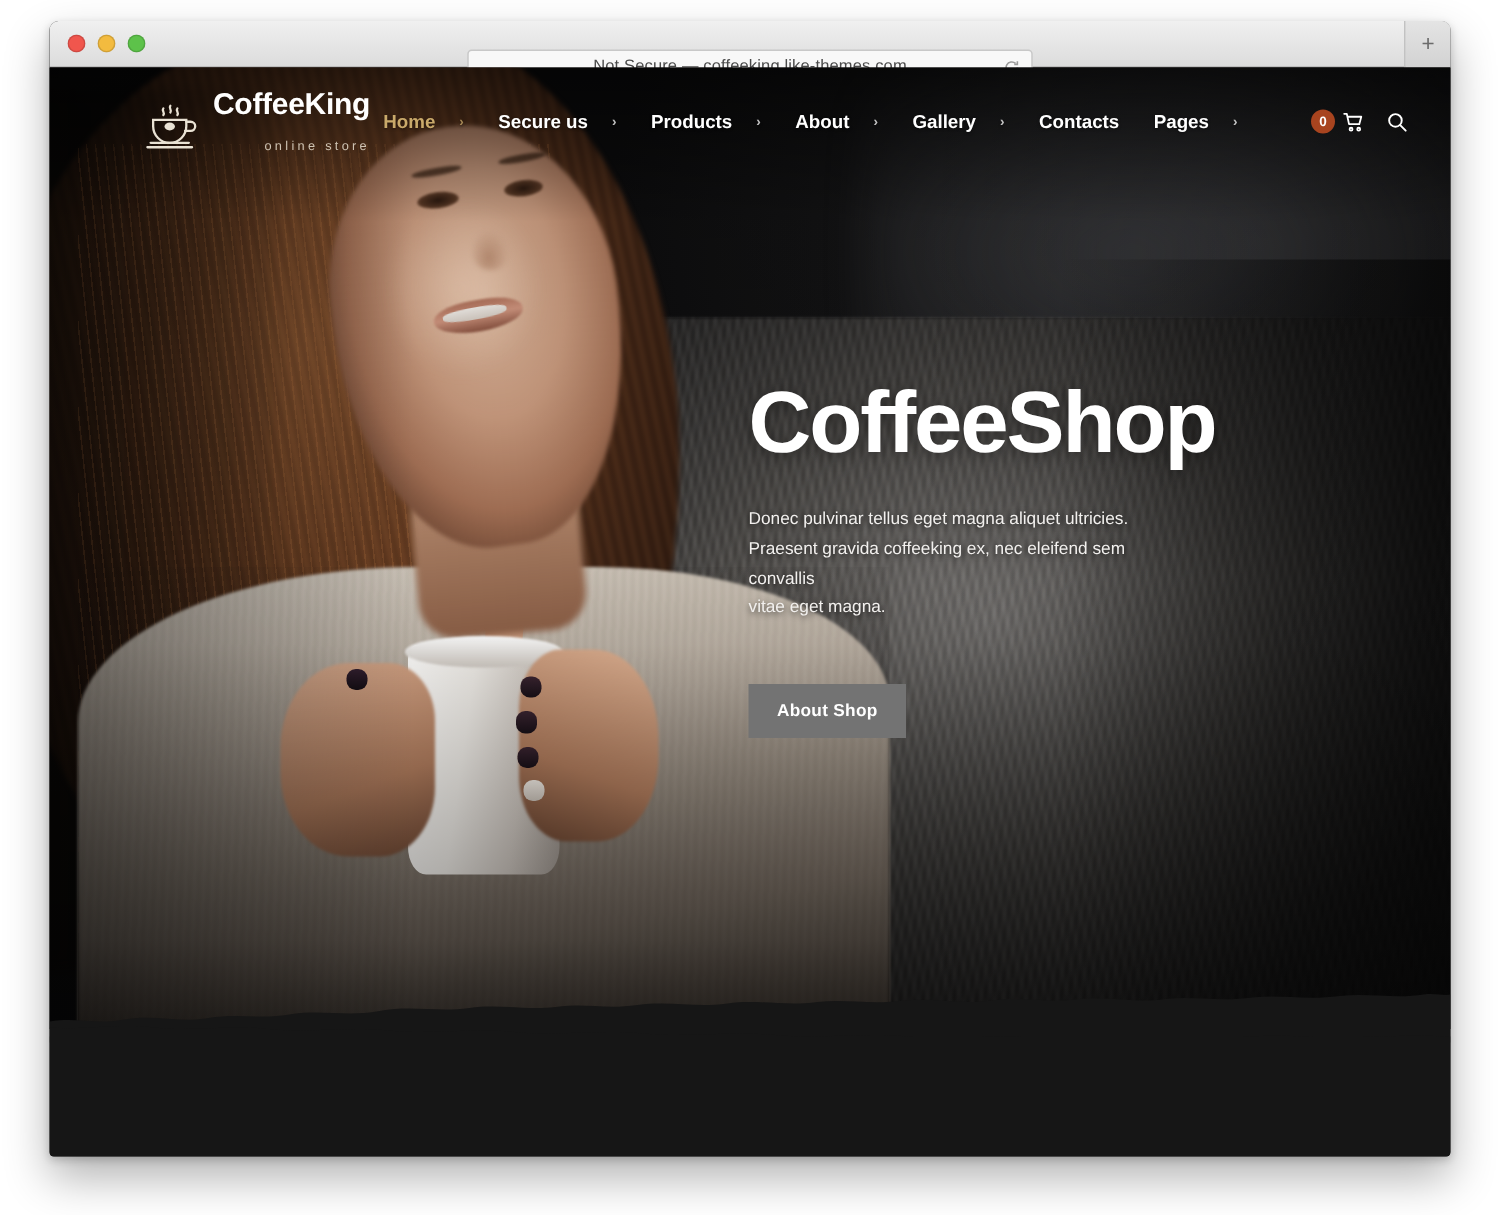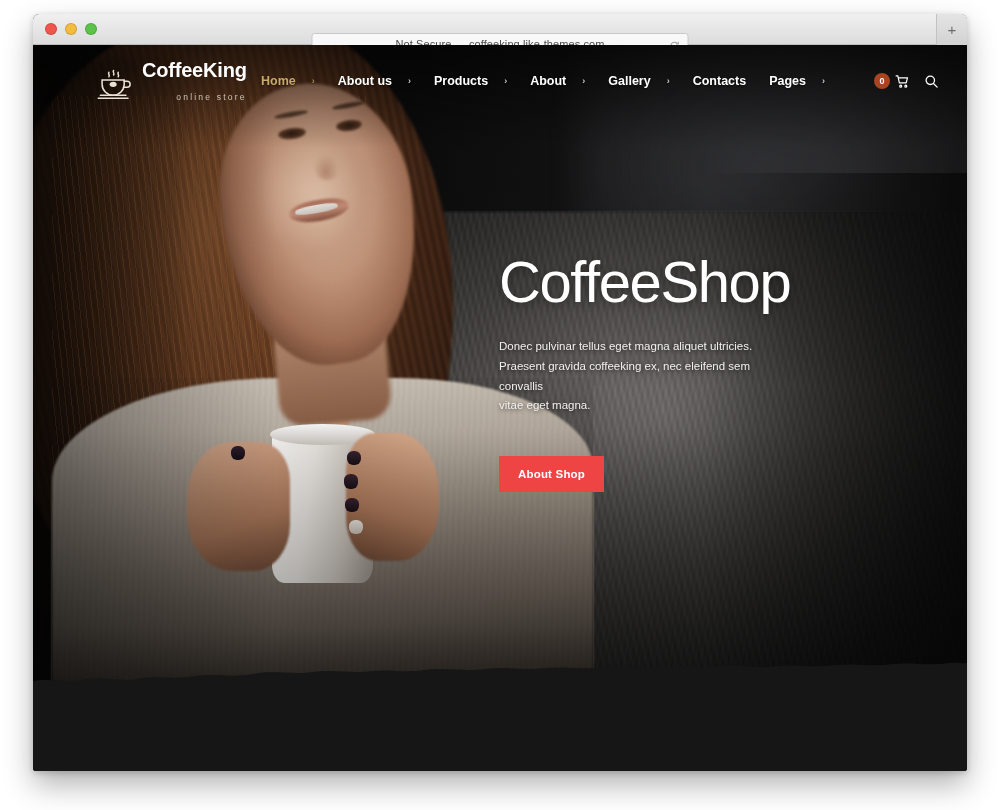--- a/index.html
+++ b/index.html
@@ -361,21 +361,21 @@
   
   .hero-copy {
     position: absolute;
     left: 466px;
     top: 208px;
     width: 400px;
     z-index: 4;
   }
   .hero-title {
     font-size: 58px;
-    font-weight: 400;
+    font-weight: 700;
     color: #ffffff;
     letter-spacing: -1.4px;
     line-height: 1;
     text-shadow: 0 2px 10px rgba(0,0,0,0.35);
   }
   .hero-desc {
     margin-top: 26px;
     font-size: 11.5px;
     line-height: 1.72;
     color: #f2f0ee;
@@ -391,21 +391,21 @@
     display: flex;
     align-items: center;
     justify-content: center;
     height: 36px;
     font-size: 11.5px;
     font-weight: 700;
     color: #ffffff;
     letter-spacing: 0.2px;
   }
   .btn-primary { width: 113px; background: #cfb793; }
-  .btn-secondary { width: 105px; background: #ef4444; }
+  .btn-secondary { width: 105px; background: #737373; }
 </style>
 </head>
 <body>
 
 <div class="browser-window">
 
   <div class="titlebar">
     <div class="traffic-lights">
       <div class="tl tl-red"></div>
       <div class="tl tl-yellow"></div>
@@ -499,21 +499,21 @@
           <span class="logo-sub" style="display:block">online store</span>
         </span>
       </div>
 
       <nav class="nav">
         <span class="nav-item active">
           <span>Home</span>
           <span class="nav-caret">›</span>
         </span>
         <span class="nav-item">
-          <span>About us</span>
+          <span>Secure us</span>
           <span class="nav-caret">›</span>
         </span>
         <span class="nav-item">
           <span>Products</span>
           <span class="nav-caret">›</span>
         </span>
         <span class="nav-item">
           <span>About</span>
           <span class="nav-caret">›</span>
         </span>

